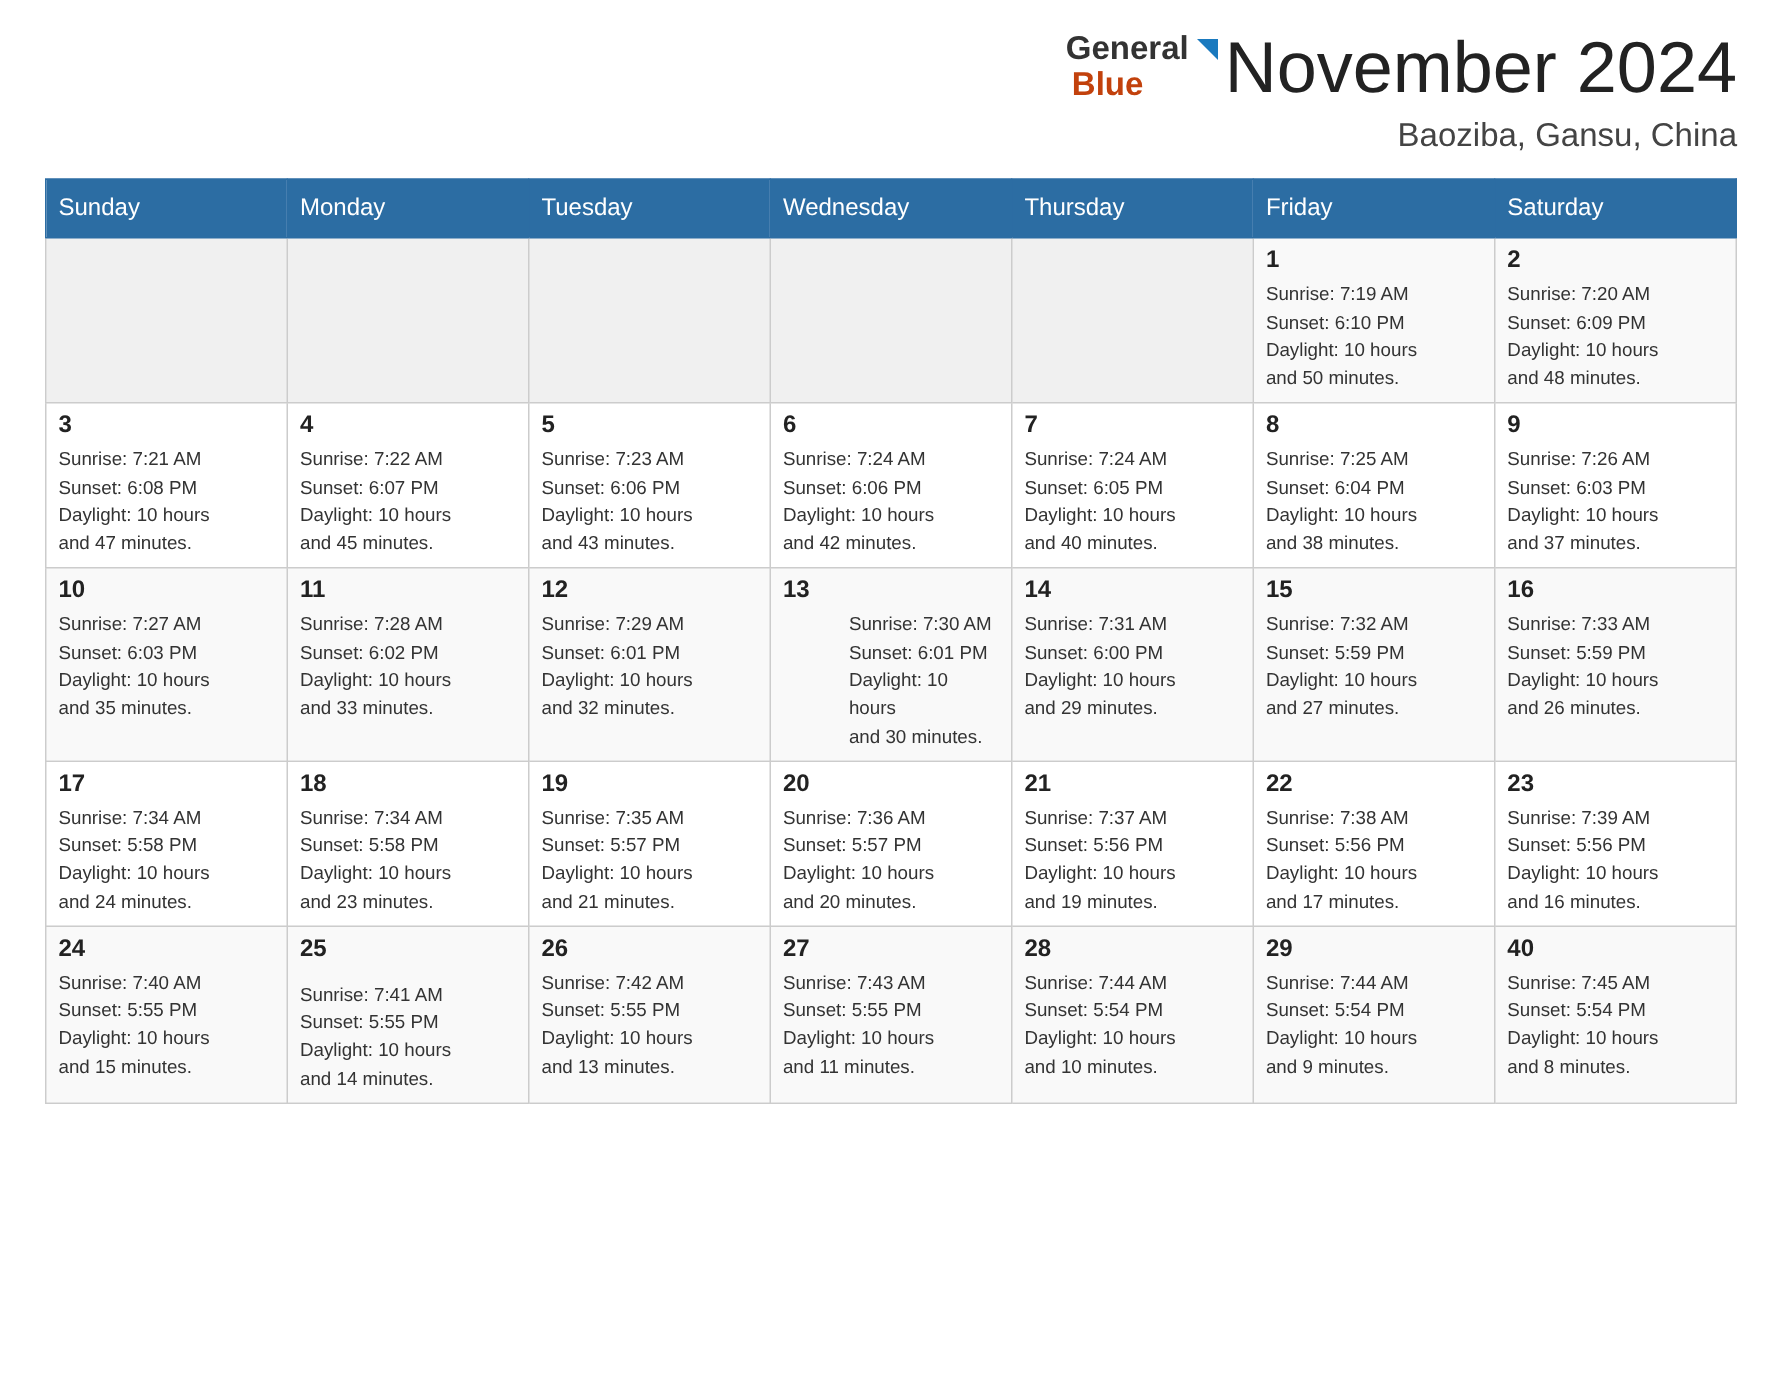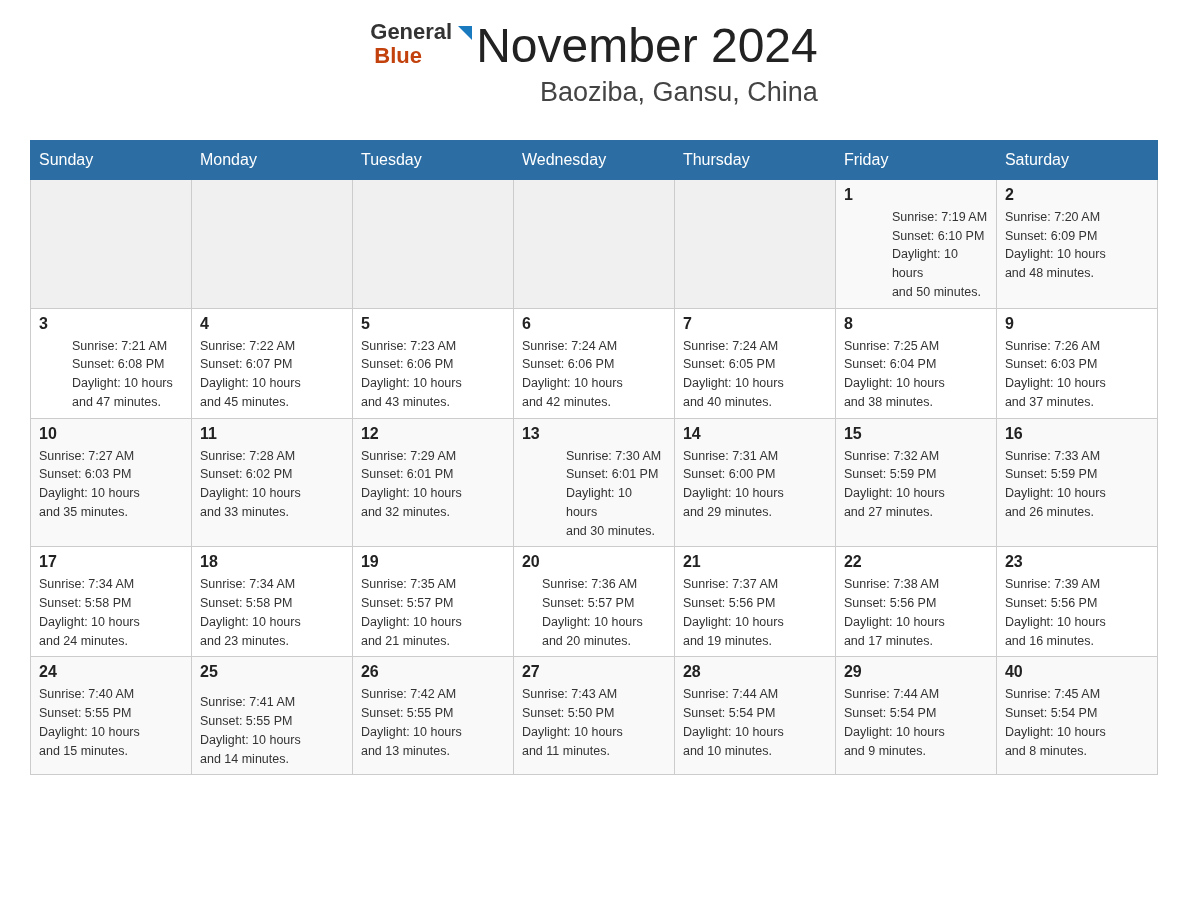--- a/index.html
+++ b/index.html
@@ -5,23 +5,23 @@
     * { box-sizing: border-box; margin: 0; padding: 0; }
     body {
       font-family: Arial, sans-serif;
       background: #ffffff;
       padding: 20px 30px;
       width: 1188px;
       min-height: 918px;
     }
     .header-row {
       display: flex;
-      justify-content: center;
+      justify-content: flex-end;
       align-items: flex-start;
-      margin-bottom: 32px;
+      margin-bottom: 16px;
     }
     .logo {
       display: flex;
       align-items: center;
       gap: 0;
     }
     .logo-text {
       display: flex;
       flex-direction: column;
       line-height: 1.1;
@@ -39,21 +39,21 @@
     .title-block {
       text-align: right;
     }
     .cal-title {
       font-size: 48px;
       font-weight: 300;
       color: #222;
       line-height: 1.1;
     }
     .cal-subtitle {
-      font-size: 27px;
+      font-size: 22px;
       color: #444;
       margin-top: 4px;
     }
     .calendar {
       width: 100%;
       border-collapse: collapse;
     }
     .calendar thead th {
       background: #2c6da3;
       color: #ffffff;
@@ -133,37 +133,37 @@
   </thead>
   <tbody id="calendar-body">
   <tr>
         <td class="empty-cell"></td>
         <td class="empty-cell"></td>
         <td class="empty-cell"></td>
         <td class="empty-cell"></td>
         <td class="empty-cell"></td>
         <td>
           <span class="day-number">1</span>
-          <div class="day-info" style="white-space: pre-line; margin-left: 48px;">Sunrise: 7:19 AM
+          <div class="day-info" style="white-space: pre-line;">Sunrise: 7:19 AM
 Sunset: 6:10 PM
 Daylight: 10 hours
 and 50 minutes.</div>
         </td>
         <td>
           <span class="day-number">2</span>
           <div class="day-info" style="white-space: pre-line;">Sunrise: 7:20 AM
 Sunset: 6:09 PM
 Daylight: 10 hours
 and 48 minutes.</div>
         </td>
       </tr>
       <tr>
         <td>
           <span class="day-number">3</span>
-          <div class="day-info" style="white-space: pre-line; margin-left: 33px;">Sunrise: 7:21 AM
+          <div class="day-info" style="white-space: pre-line;">Sunrise: 7:21 AM
 Sunset: 6:08 PM
 Daylight: 10 hours
 and 47 minutes.</div>
         </td>
         <td>
           <span class="day-number">4</span>
           <div class="day-info" style="white-space: pre-line;">Sunrise: 7:22 AM
 Sunset: 6:07 PM
 Daylight: 10 hours
 and 45 minutes.</div>
@@ -272,21 +272,21 @@
         </td>
         <td>
           <span class="day-number">19</span>
           <div class="day-info" style="white-space: pre-line;">Sunrise: 7:35 AM
 Sunset: 5:57 PM
 Daylight: 10 hours
 and 21 minutes.</div>
         </td>
         <td>
           <span class="day-number">20</span>
-          <div class="day-info" style="white-space: pre-line; margin-left: 20px;">Sunrise: 7:36 AM
+          <div class="day-info" style="white-space: pre-line;">Sunrise: 7:36 AM
 Sunset: 5:57 PM
 Daylight: 10 hours
 and 20 minutes.</div>
         </td>
         <td>
           <span class="day-number">21</span>
           <div class="day-info" style="white-space: pre-line;">Sunrise: 7:37 AM
 Sunset: 5:56 PM
 Daylight: 10 hours
 and 19 minutes.</div>
@@ -324,21 +324,21 @@
         <td>
           <span class="day-number">26</span>
           <div class="day-info" style="white-space: pre-line;">Sunrise: 7:42 AM
 Sunset: 5:55 PM
 Daylight: 10 hours
 and 13 minutes.</div>
         </td>
         <td>
           <span class="day-number">27</span>
           <div class="day-info" style="white-space: pre-line;">Sunrise: 7:43 AM
-Sunset: 5:50 PM
+Sunset: 5:55 PM
 Daylight: 10 hours
 and 11 minutes.</div>
         </td>
         <td>
           <span class="day-number">28</span>
           <div class="day-info" style="white-space: pre-line;">Sunrise: 7:44 AM
 Sunset: 5:54 PM
 Daylight: 10 hours
 and 10 minutes.</div>
         </td>

